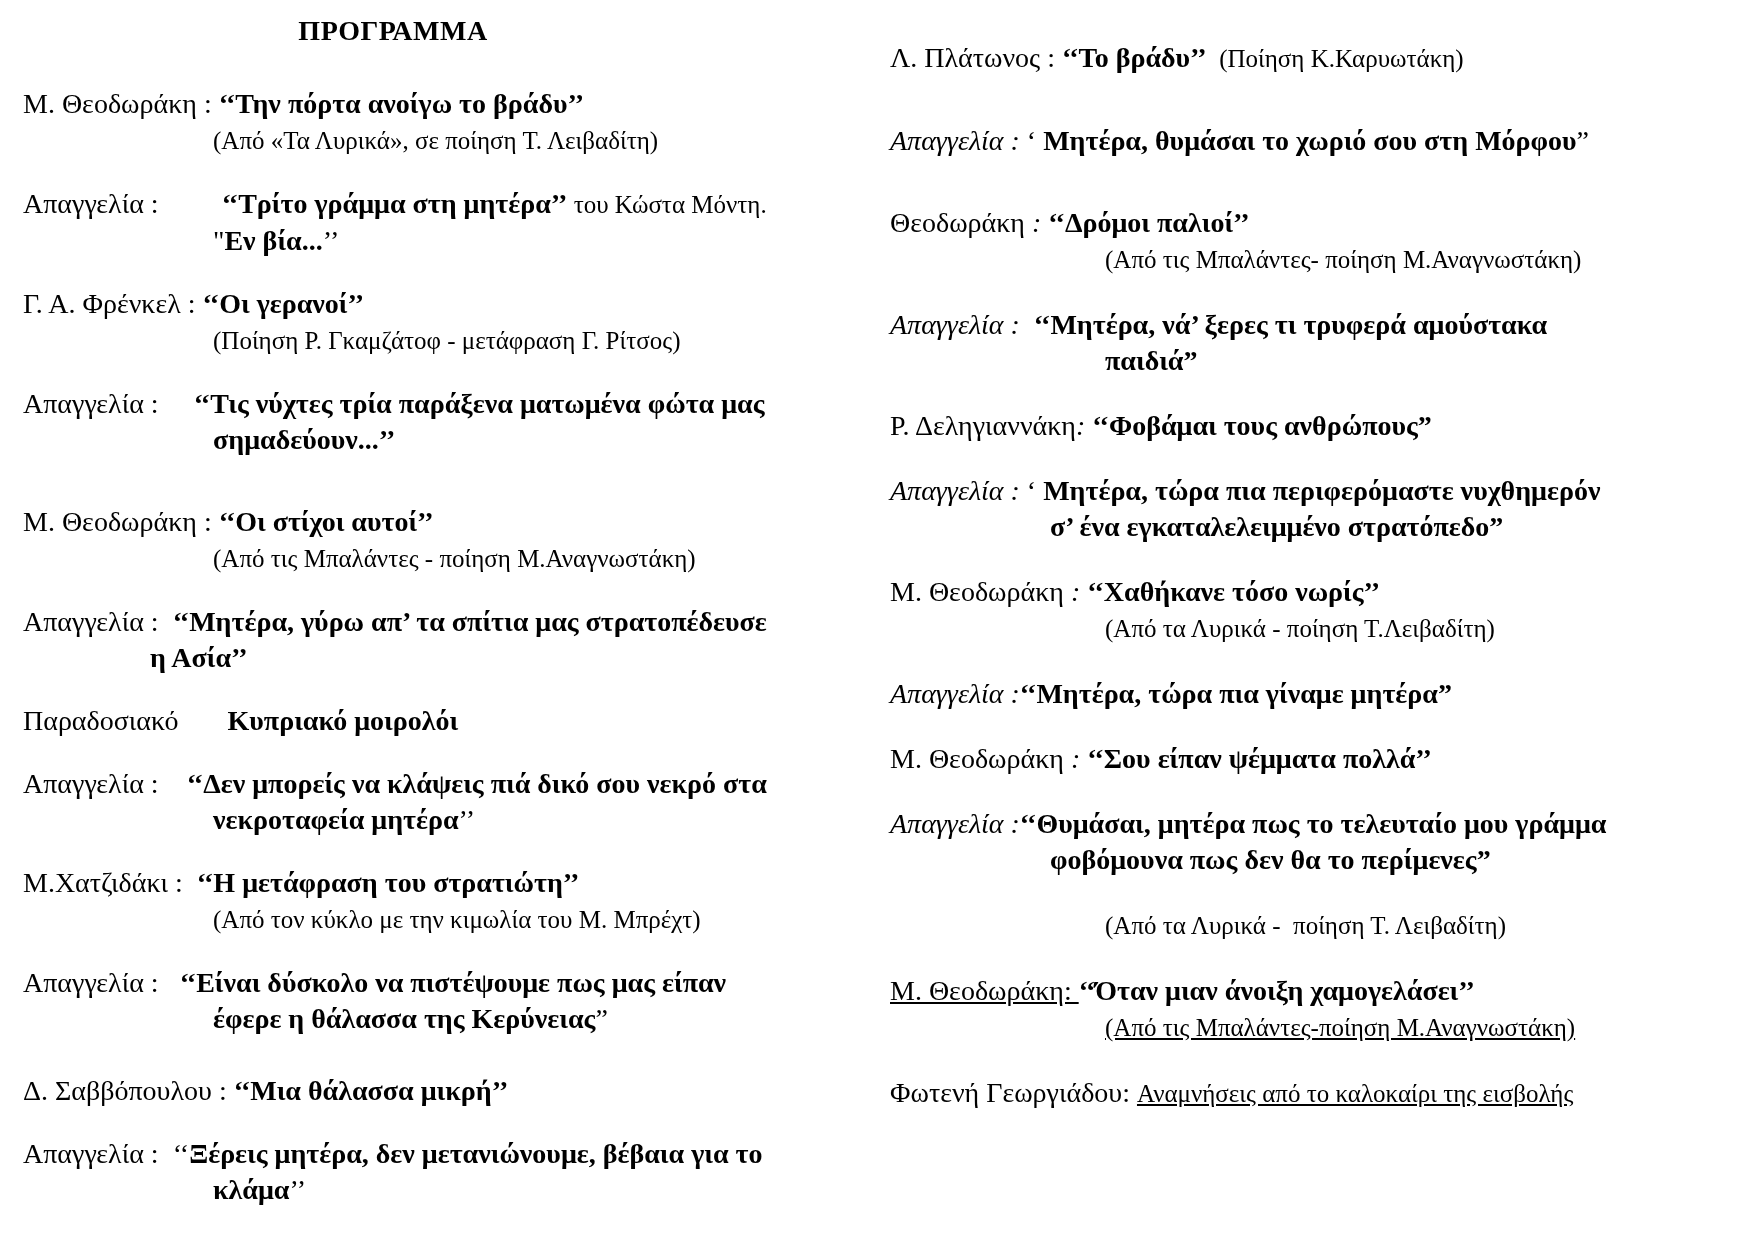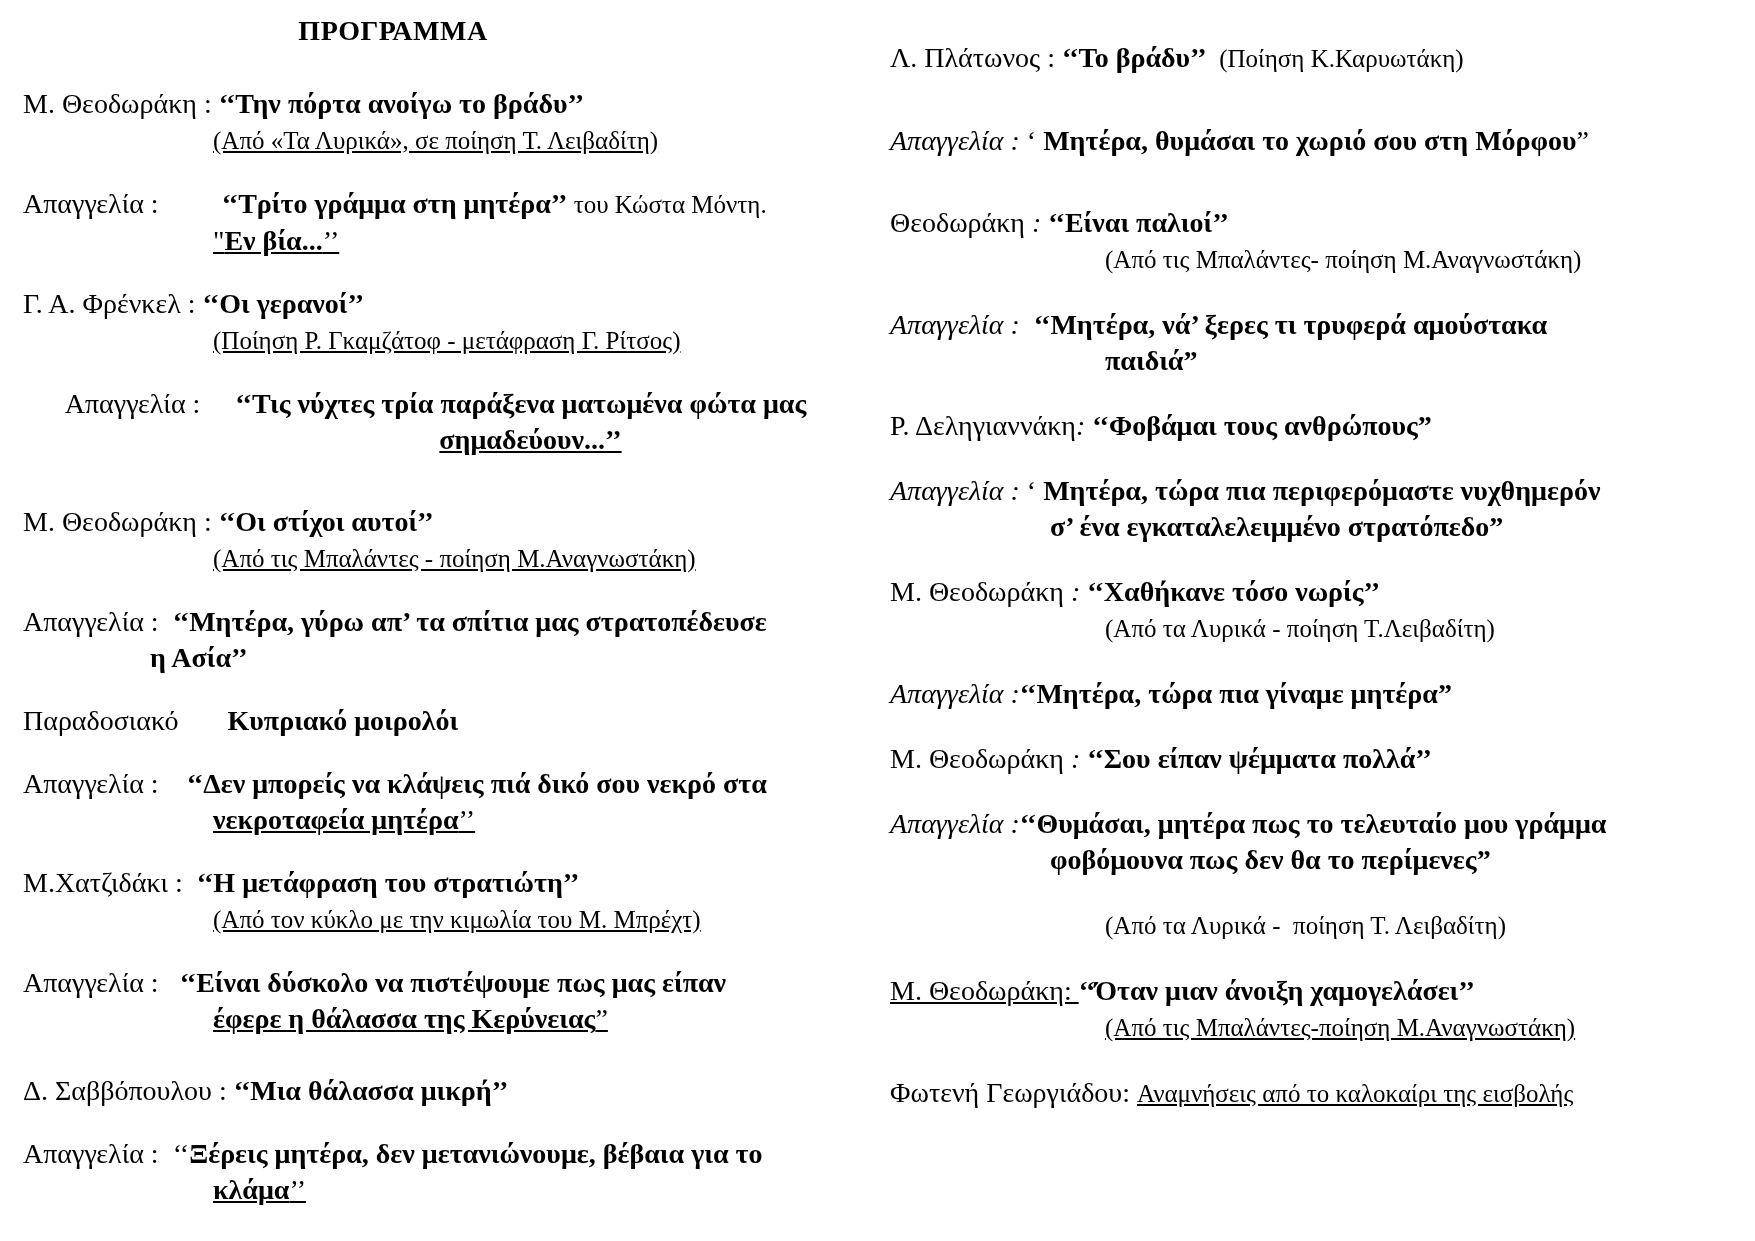--- a/index.html
+++ b/index.html
@@ -19,28 +19,28 @@
     text-align:center;
     font-size:28px;
     font-weight:bold;
     letter-spacing:0.5px;
     line-height:1.2;
   }
 
   .entry { font-size:28px; line-height:36px; margin-bottom:27px; }
   .col-right .entry { margin-bottom:29px; }
   
-  .col-left  .entry:nth-child(4) { margin-bottom:46px;text-align:center; }
+  .col-left  .entry:nth-child(4) { margin-bottom:46px; }
   .col-left  .entry:nth-child(10){ margin-bottom:36px; }
   .col-right .entry:nth-child(1) { margin-bottom:46px; }
   .col-right .entry:nth-child(2) { margin-bottom:46px; }
 
   .line { white-space:pre-wrap; }
   .col-left  .line.ind-1 { padding-left:127px; }
-  .col-left  .line.ind-2 { padding-left:190px;text-decoration:underline; }
+  .col-left  .line.ind-2 { padding-left:190px; }
   .col-right .line.ind-1 { padding-left:160px; }
   .col-right .line.ind-2 { padding-left:215px; }
 
   span.b  { font-weight:bold; }
   span.i  { font-style:italic; }
   span.u  { text-decoration:underline; }
   span.sm { font-size:25px;margin-top:33px; }
 </style>
 </head>
 <body>
@@ -99,21 +99,21 @@
   </div>
   <div class="col col-right">
     <div class="entries" id="right-entries">
         <div class="entry">
           <div class="line"><span class="">Λ. Πλάτωνος : </span><span class="b">‘‘Το βράδυ’’</span><span class="sm">  (Ποίηση Κ.Καρυωτάκη)</span></div>
         </div>
         <div class="entry">
           <div class="line"><span class="i">Απαγγελία :</span><span class=""> ‘ </span><span class="b">Μητέρα, θυμάσαι το χωριό σου στη Μόρφου</span><span class="">”</span></div>
         </div>
         <div class="entry">
-          <div class="line"><span class="">Θεοδωράκη </span><span class="i">: </span><span class="b">‘‘Είναι παλιοί’’</span></div>
+          <div class="line"><span class="">Θεοδωράκη </span><span class="i">: </span><span class="b">‘‘Δρόμοι παλιοί’’</span></div>
           <div class="line ind-2"><span class="sm">(Από τις Μπαλάντες- ποίηση Μ.Αναγνωστάκη)</span></div>
         </div>
         <div class="entry">
           <div class="line"><span class="i">Απαγγελία : </span><span class=""> </span><span class="b">‘‘Μητέρα, νά’ ξερες τι τρυφερά αμούστακα</span></div>
           <div class="line ind-2"><span class="b">παιδιά</span><span class="b">”</span></div>
         </div>
         <div class="entry">
           <div class="line"><span class="">Ρ. Δεληγιαννάκη</span><span class="i">: </span><span class="b">‘‘Φοβάμαι τους ανθρώπους”</span></div>
         </div>
         <div class="entry">

